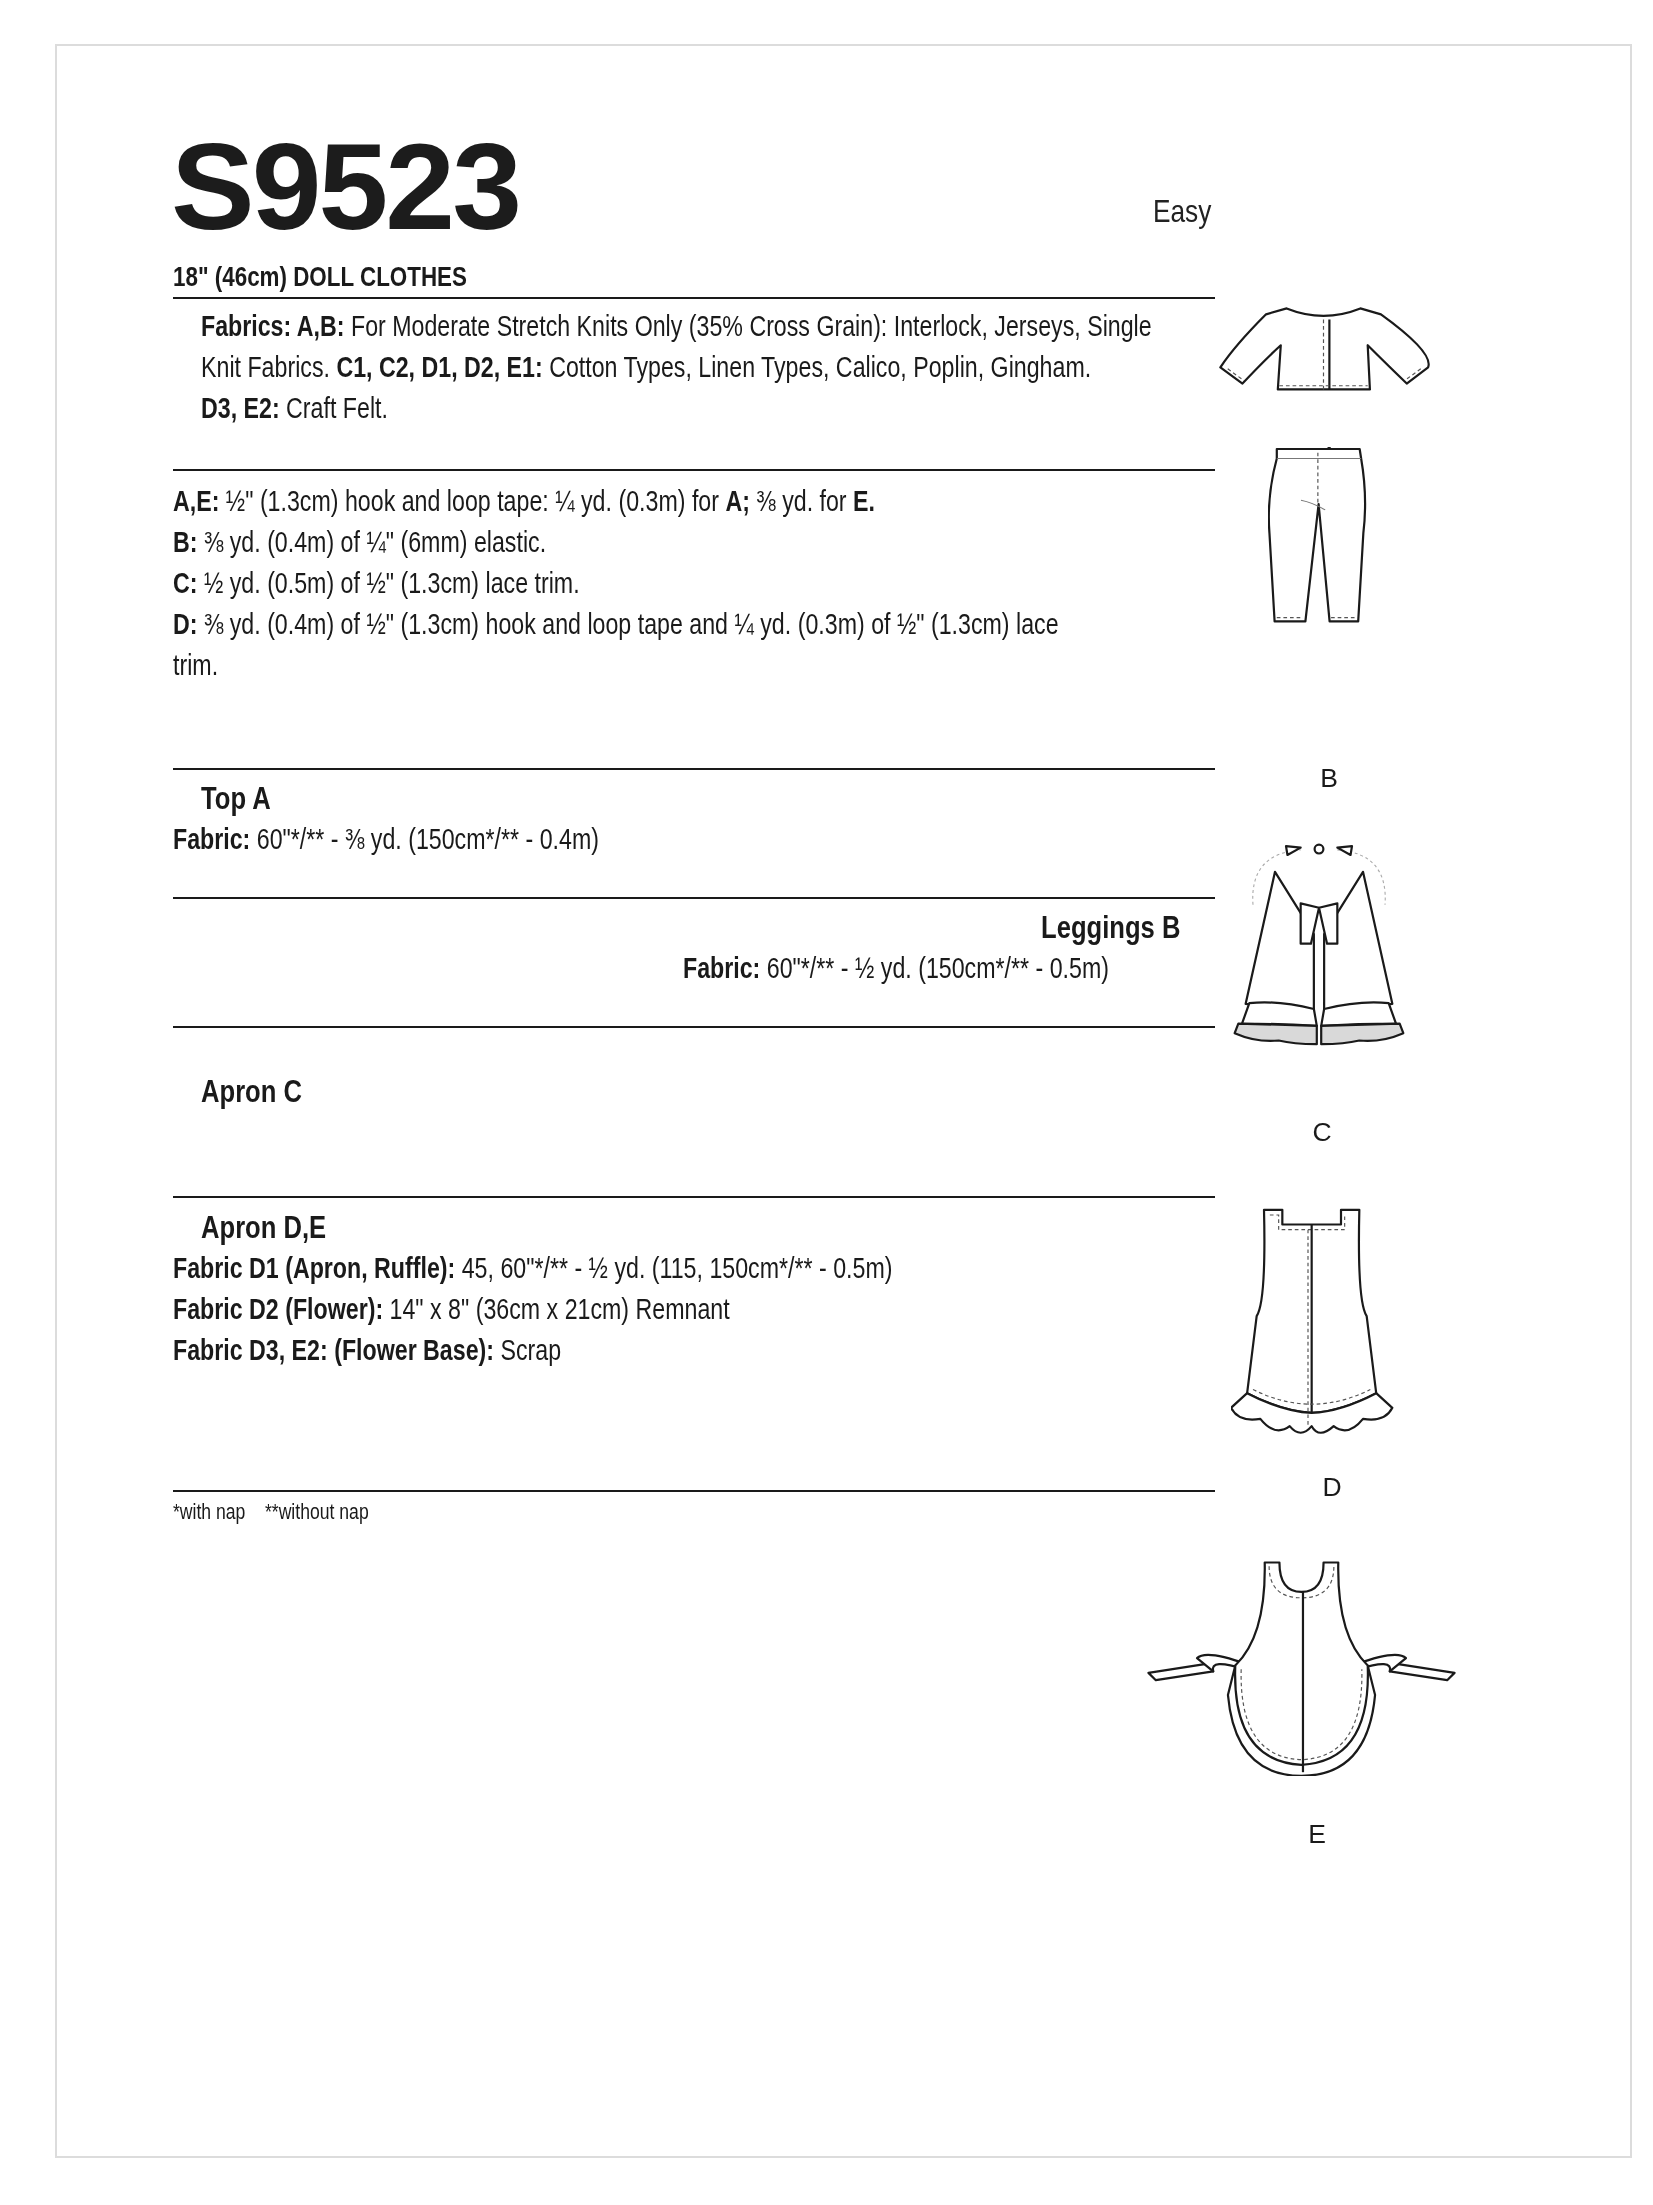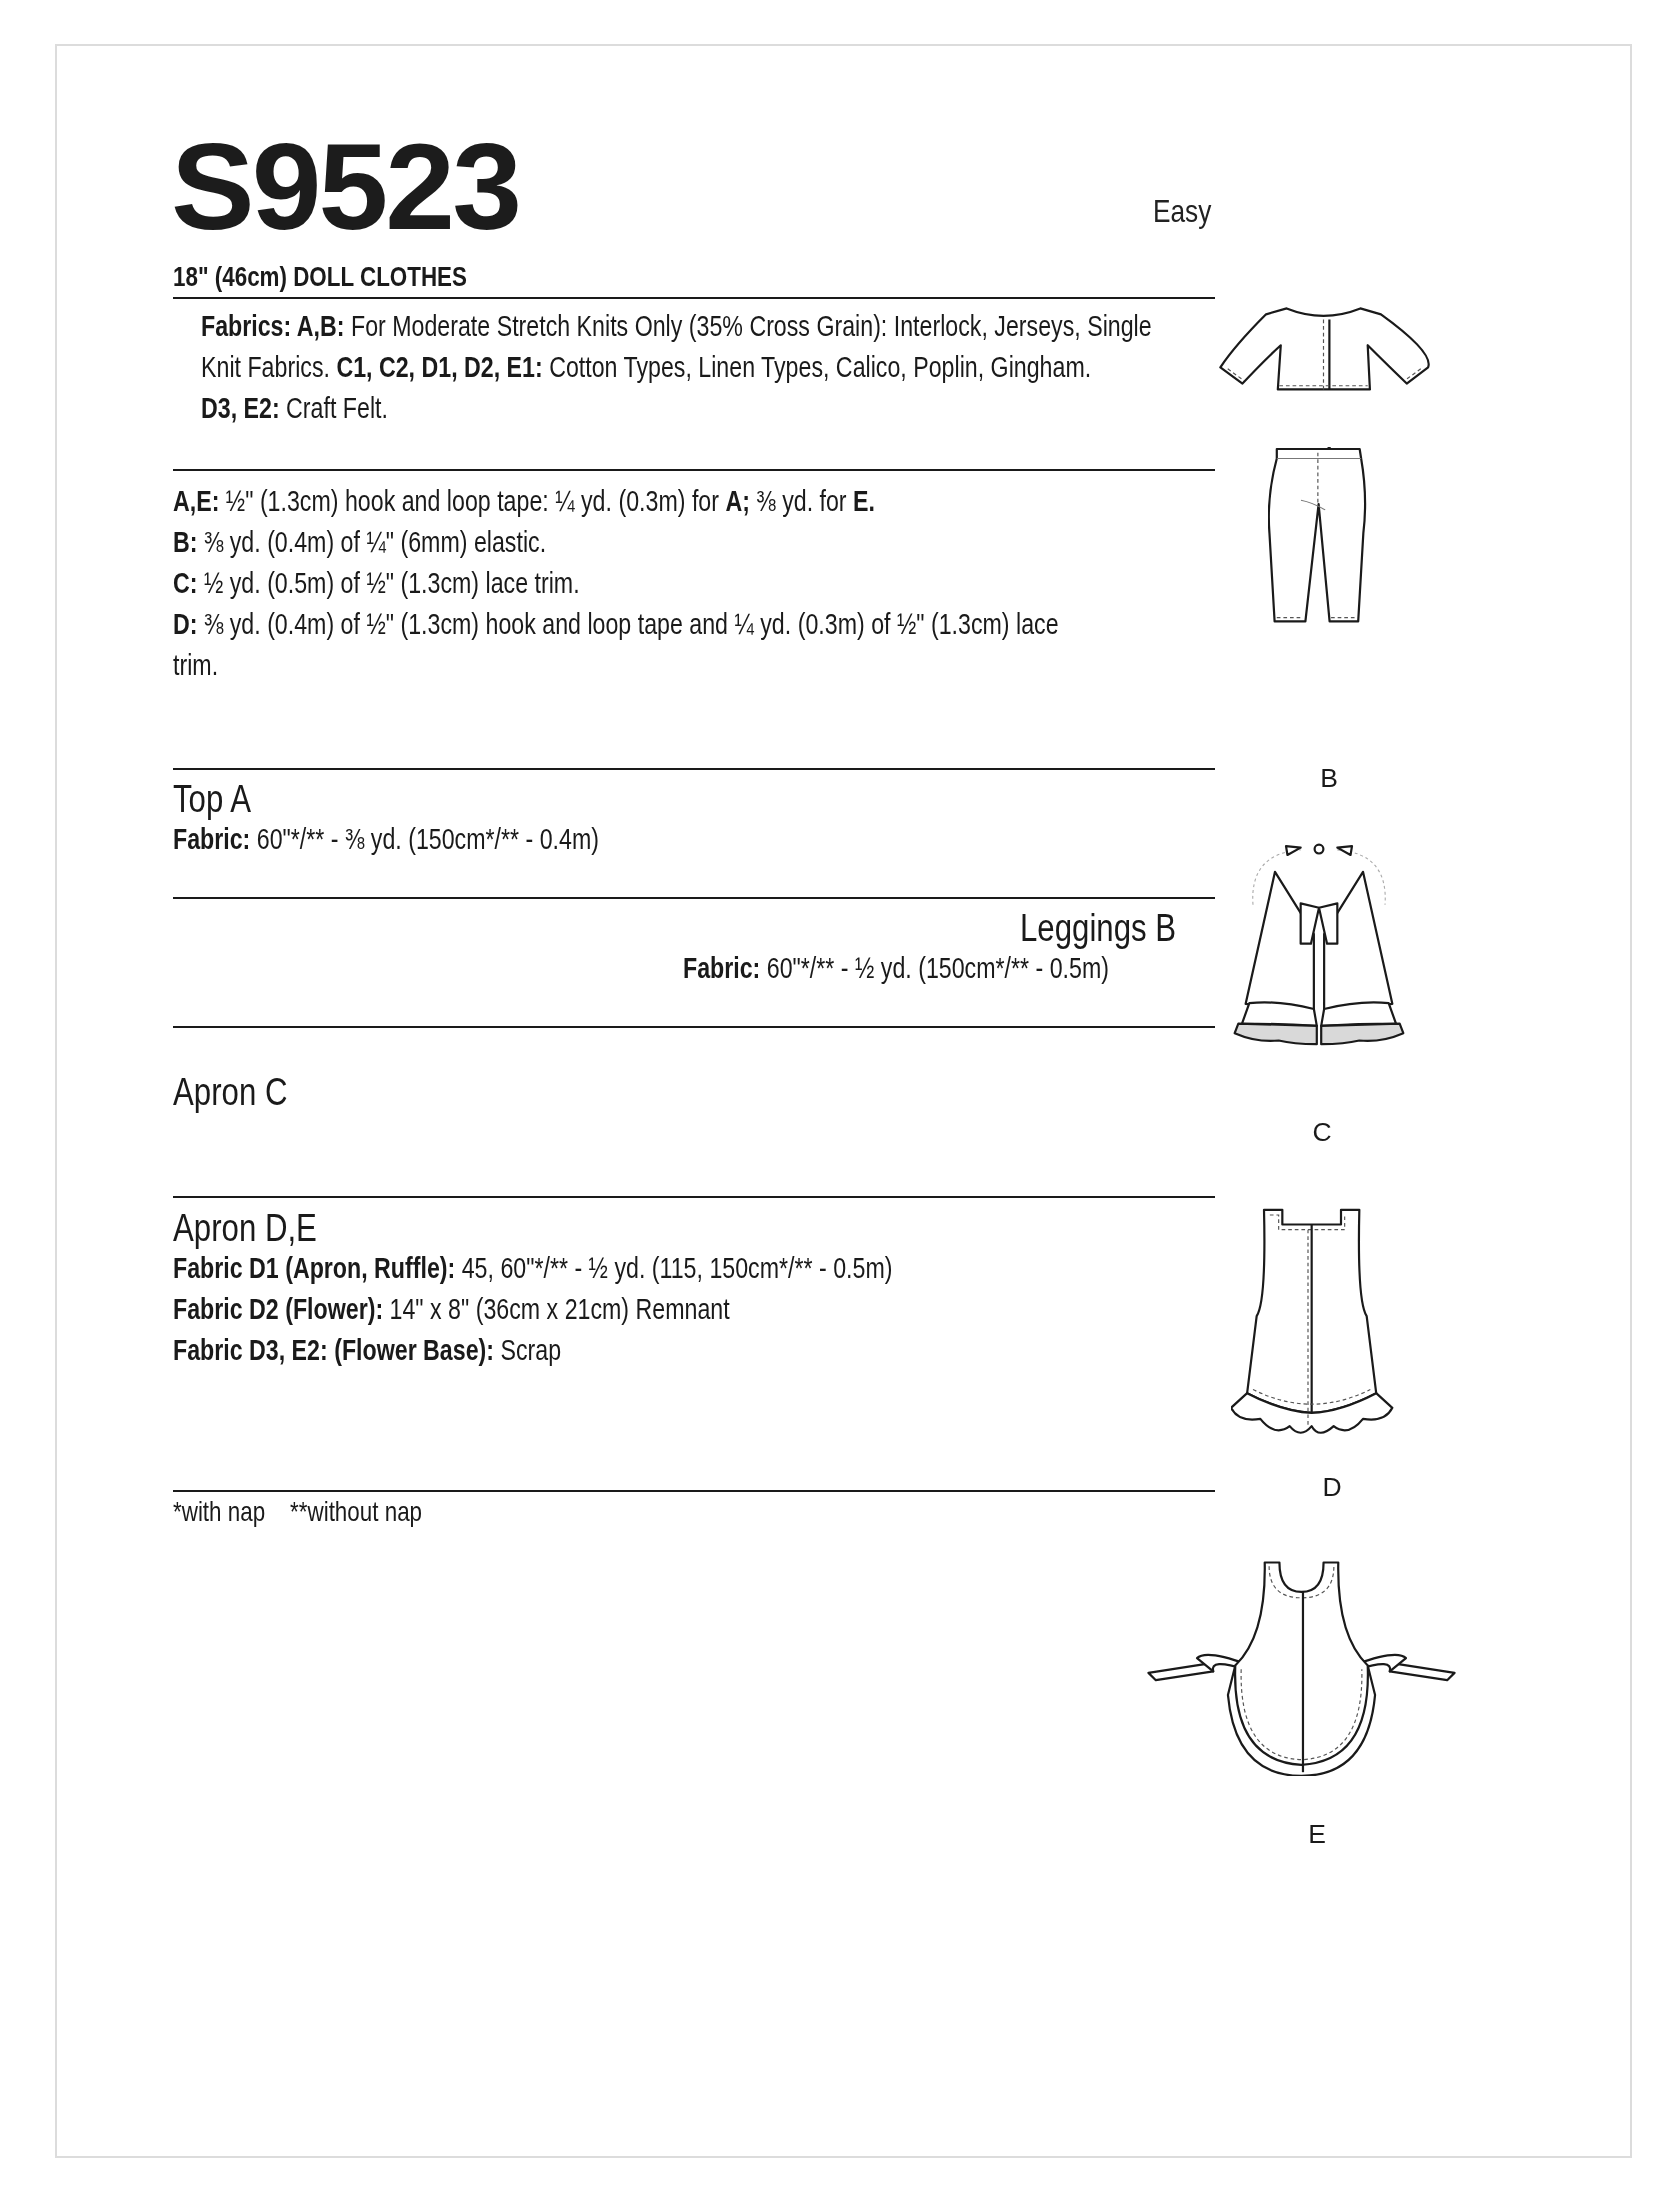--- a/index.html
+++ b/index.html
@@ -11,23 +11,23 @@
                     font-weight: bold; font-size: 123px; line-height: 110px; letter-spacing: -2.9px;
                     color: #1c1c1c; transform: scaleX(1.02); transform-origin: left; }
   .difficulty { position: absolute; left: 1153px; top: 193px; font-size: 32px; line-height: 37px;
                 transform: scaleX(0.82); transform-origin: left; color: #222; }
   .content { position: absolute; left: 173px; top: 259px; width: 1042px; }
   .narrow { display: inline-block; transform: scaleX(0.80); transform-origin: left; white-space: nowrap; }
   .subtitle { font-weight: bold; font-size: 28px; line-height: 35px; }
   .rule { height: 0; border-top: 2.9px solid #1a1a1a; margin: 0; }
   .line { font-size: 29px; line-height: 41px; white-space: nowrap; }
   .b { font-weight: bold; }
-  .heading { font-weight: normal; text-decoration: underline; text-decoration-thickness: 2.2px;
-             text-underline-offset: 2.9px; font-size: 39px; line-height: 41px; }
-  .footnote { font-size: 28px; line-height: 29px; }
+  .heading { font-weight: bold; text-decoration: underline; text-decoration-thickness: 2.2px;
+             text-underline-offset: 2.9px; font-size: 32px; line-height: 41px; margin-left: 28px; }
+  .footnote { font-size: 22px; line-height: 29px; }
   .sec { position: absolute; left: 0; width: 1042px; }
   .illus { position: absolute; }
   .illus svg { display: block; }
   .view-label { position: absolute; font-family: "Liberation Sans", sans-serif; font-size: 26.5px;
                 color: #1a1a1a; text-align: center; width: 44px; }
   svg .o { fill: #fff; stroke: #1a1a1a; stroke-width: 3; stroke-linejoin: round; }
   svg .s { fill: none; stroke: #555; stroke-width: 1.6; stroke-dasharray: 5 4; }
   svg .g { fill: none; stroke: #777; stroke-width: 1.5; }
   svg .f { fill: none; stroke: #1a1a1a; stroke-width: 3; }
   svg .gray { fill: #d9d9d9; stroke: #1a1a1a; stroke-width: 3; stroke-linejoin: round; }

